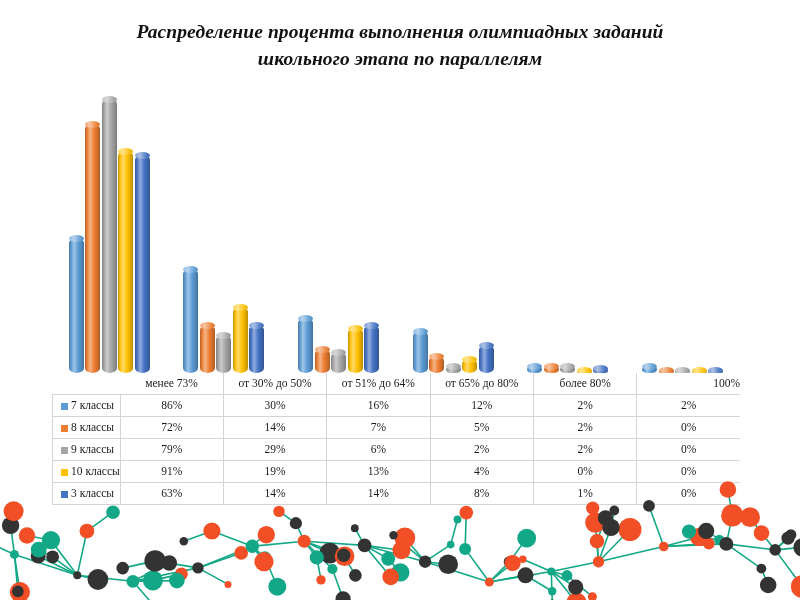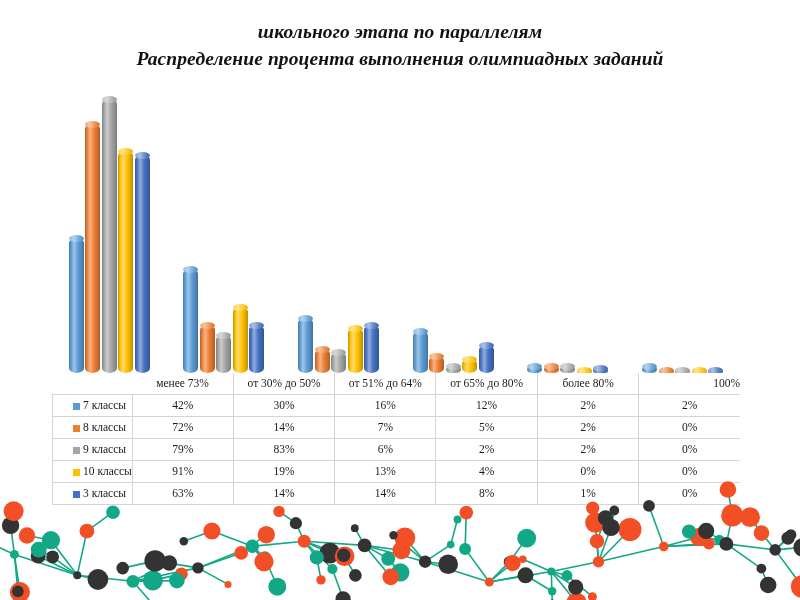--- a/index.html
+++ b/index.html
@@ -88,21 +88,21 @@
   #data-table thead td {
     border-top: none;
     border-left: none;
   }
   #data-table .corner-cell {
     border: none;
     background: #ffffff;
   }
   #data-table .series-cell {
     text-align: left;
-    padding-left: 20px;
+    padding-left: 8px;
     white-space: nowrap;
   }
   .swatch {
     display: inline-block;
     width: 7px;
     height: 7px;
     margin-right: 3px;
     vertical-align: -1px;
   }
 
@@ -112,22 +112,22 @@
     left: 0;
     bottom: 0;
     width: 800px;
     height: 125px;
   }
 </style>
 </head>
 <body>
 
 <div id="chart-title">
+  <div>Распределение процента выполнения олимпиадных заданий</div>
   <div>школьного этапа по параллелям</div>
-  <div>Распределение процента выполнения олимпиадных заданий</div>
 </div>
 
 <div id="plot-area">
     <div class="bar-group" style="left: 0px; width: 114.667px;">
       <div class="bar-wrap" style="left: 16.8333px;">
         <div class="cyl" title="7 классы — менее 30%: 39%" style="height: 135.037px; background: linear-gradient(to right, rgb(71, 121, 166) 0%, rgb(104, 163, 216) 18%, rgb(160, 197, 231) 34%, rgb(91, 155, 213) 62%, rgb(76, 130, 179) 88%, rgb(66, 112, 153) 100%);">
           <div class="cap" style="background: linear-gradient(to right, rgb(140, 185, 226) 0%, rgb(181, 210, 236) 32%, rgb(111, 167, 218) 70%, rgb(82, 140, 192) 100%);"></div>
         </div>
       </div>
       <div class="bar-wrap" style="left: 33.3333px;">
@@ -296,40 +296,40 @@
         <td style="width: 104px;">от 30% до 50%</td>
         <td style="width: 104px;">от 51% до 64%</td>
         <td style="width: 104px;">от 65% до 80%</td>
         <td style="width: 104px;">более 80%</td>
         <td style="width: 104px; border-right: none; text-align: right;">100%</td>
       </tr>
   </thead>
   <tbody>
       <tr>
         <td class="series-cell"><span class="swatch" style="background: rgb(91, 155, 213);"></span><span>7 классы</span></td>
-        <td>42%</td>
+        <td>86%</td>
         <td>30%</td>
         <td>16%</td>
         <td>12%</td>
         <td>2%</td>
         <td style="border-right: none;">2%</td>
       </tr>
       <tr>
         <td class="series-cell"><span class="swatch" style="background: rgb(237, 125, 49);"></span><span>8 классы</span></td>
         <td>72%</td>
         <td>14%</td>
         <td>7%</td>
         <td>5%</td>
         <td>2%</td>
         <td style="border-right: none;">0%</td>
       </tr>
       <tr>
         <td class="series-cell"><span class="swatch" style="background: rgb(165, 165, 165);"></span><span>9 классы</span></td>
         <td>79%</td>
-        <td>83%</td>
+        <td>29%</td>
         <td>6%</td>
         <td>2%</td>
         <td>2%</td>
         <td style="border-right: none;">0%</td>
       </tr>
       <tr>
         <td class="series-cell"><span class="swatch" style="background: rgb(255, 192, 0);"></span><span>10 классы</span></td>
         <td>91%</td>
         <td>19%</td>
         <td>13%</td>

